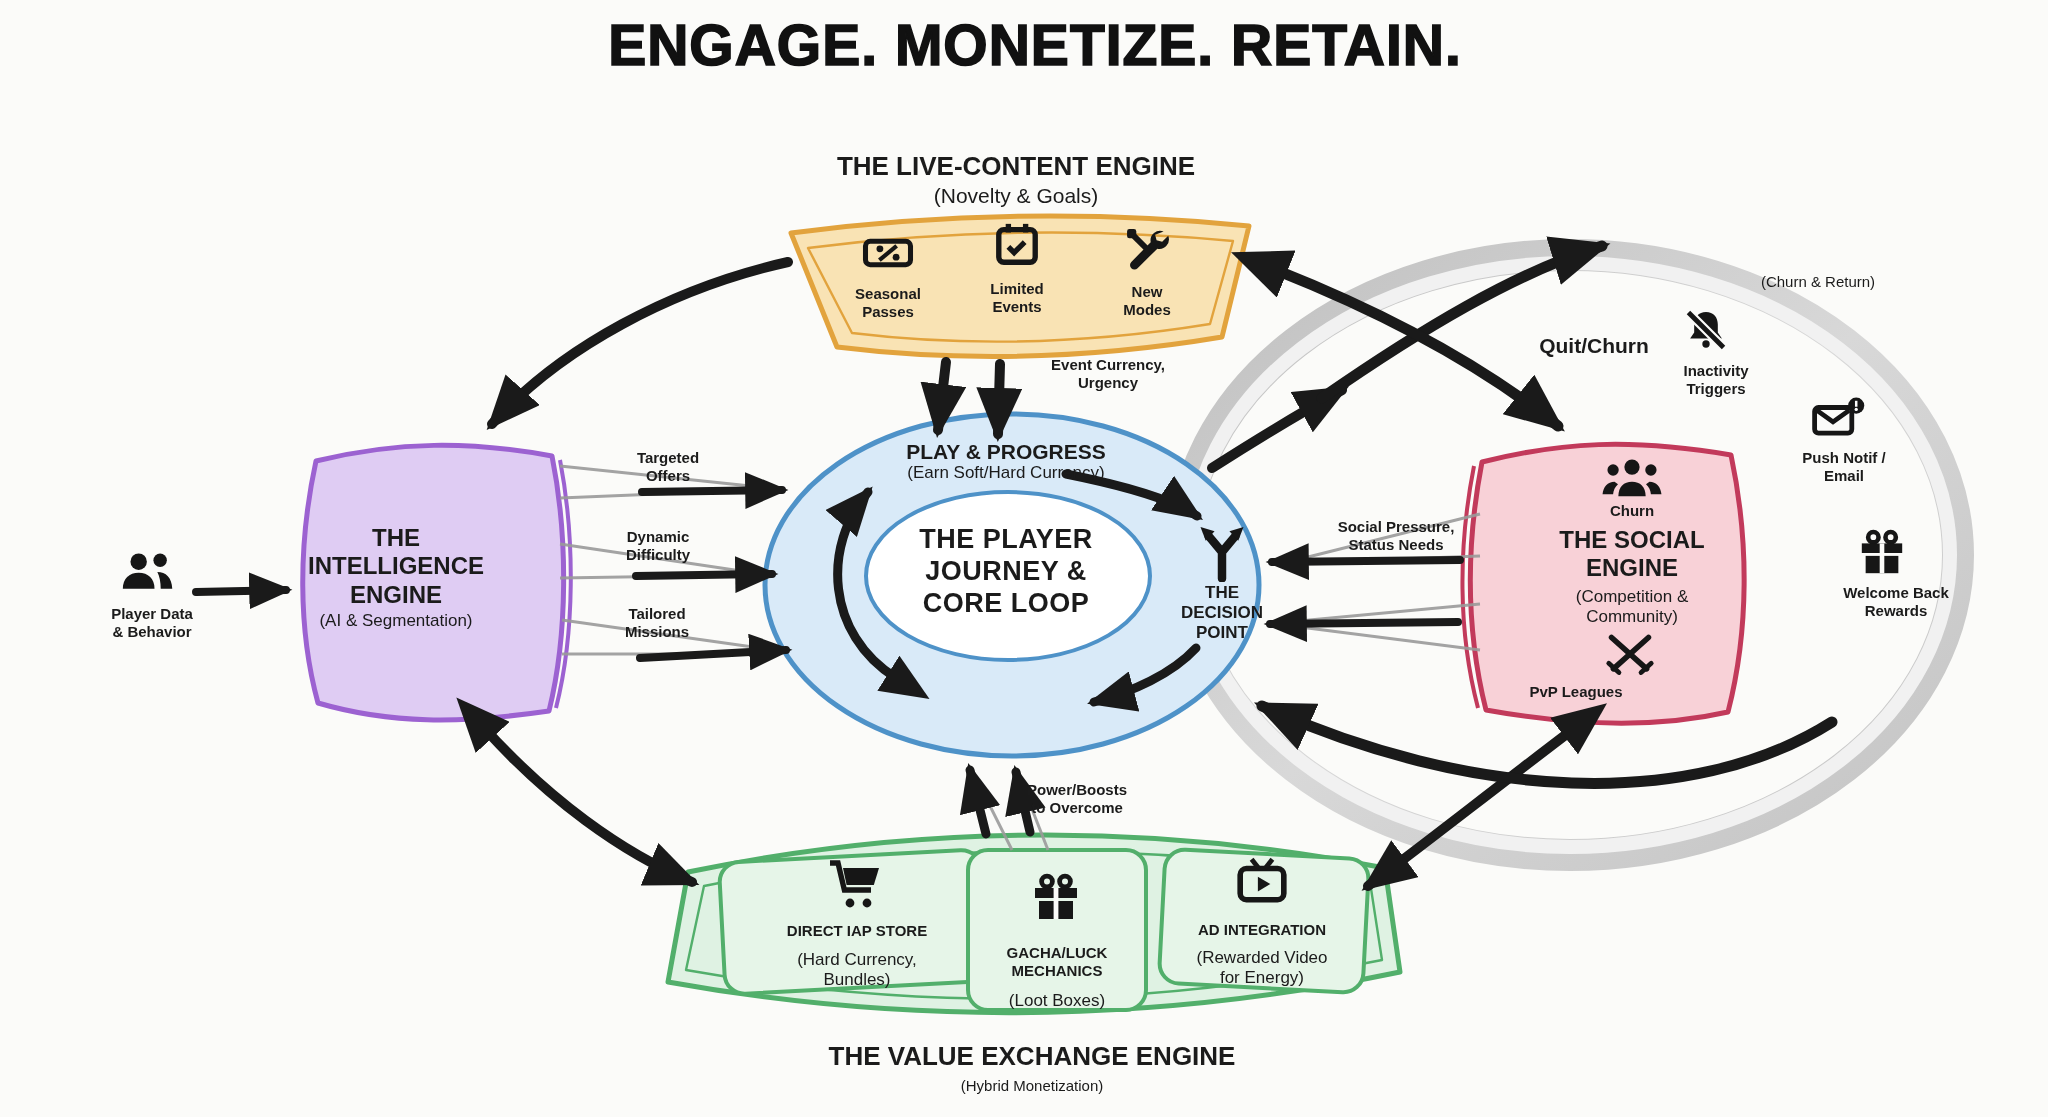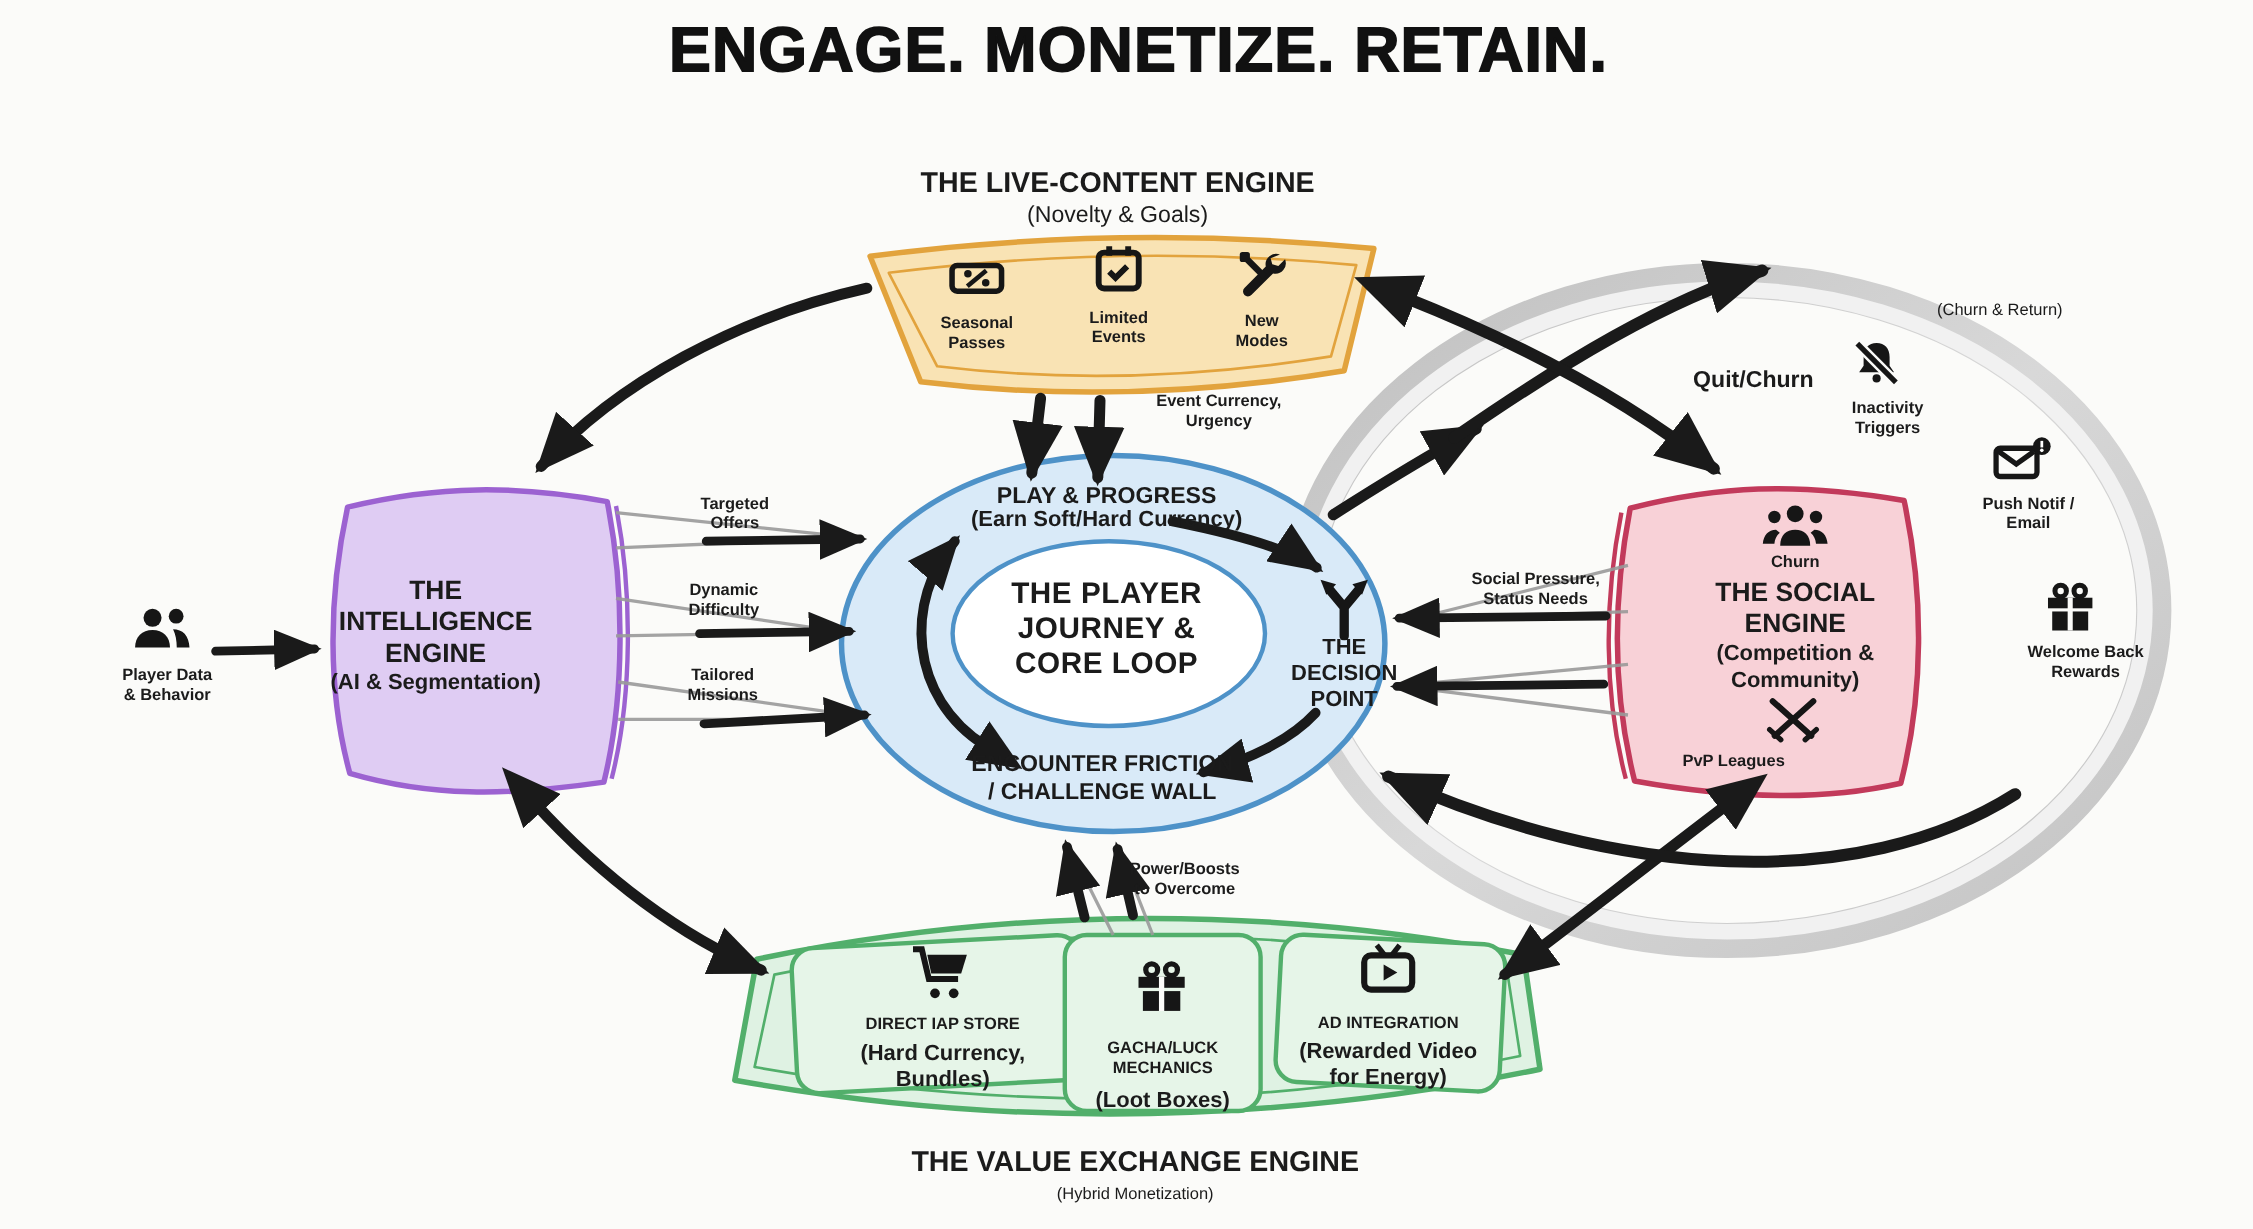--- a/index.html
+++ b/index.html
@@ -1,20 +1,20 @@
 <!DOCTYPE html>
 <html><head>
 <meta charset="utf-8">
 <style>
   html,body{margin:0;padding:0;background:#fbfbf9;}
   #canvas{position:relative;width:2048px;height:1117px;background:#fbfbf9;overflow:hidden;
           font-family:"Liberation Sans","DejaVu Sans",sans-serif;color:#1b1b1b;}
   .abs{position:absolute;}
   .c{transform:translate(-50%,-50%);text-align:center;white-space:pre-line;line-height:1.18;}
-  .b{font-weight:bold;} .s19{font-size:20px;font-weight:bold;} .s20{font-size:15px;} .s21{font-size:21px;}
+  .b{font-weight:bold;} .s19{font-size:17px;} .s20{font-size:15px;} .s21{font-size:21px;}
   .s24{font-size:24px;} .s26{font-size:26px;} .s27{font-size:27px;}
   .title{font-size:57px;font-weight:bold;letter-spacing:1px;-webkit-text-stroke:1.6px #111;color:#111;}
   .icon{transform:translate(-50%,-50%);}
   .icon svg{display:block;}
   svg.base{position:absolute;left:0;top:0;}
 </style>
 </head>
 <body>
 
 <div id="canvas">
@@ -272,22 +272,20 @@
 Missions</div>
 
 <div class="abs c b s21" style="left:1006px;top:452px">PLAY &amp; PROGRESS</div>
 <div class="abs c s19" style="left:1006px;top:473px">(Earn Soft/Hard Currency)</div>
 <div class="abs c b s27" style="left:1006px;top:572px;letter-spacing:.5px">THE PLAYER
 JOURNEY &amp;
 CORE LOOP</div>
 <div class="abs c b s19" style="left:1222px;top:613px">THE
 DECISION
 POINT</div>
-<div class="abs c b s21" style="left:1002px;top:708px">ENCOUNTER FRICTION
-/ CHALLENGE WALL</div>
 
 <div class="abs c b s20" style="left:1396px;top:536px">Social Pressure,
 Status Needs</div>
 <div class="abs c b s20" style="left:1077px;top:799px">Power/Boosts
 to Overcome</div>
 
 <div class="abs c b s20" style="left:1632px;top:511px">Churn</div>
 <div class="abs c b s24" style="left:1632px;top:554px">THE SOCIAL
 ENGINE</div>
 <div class="abs c s19" style="left:1632px;top:607px">(Competition &amp;

